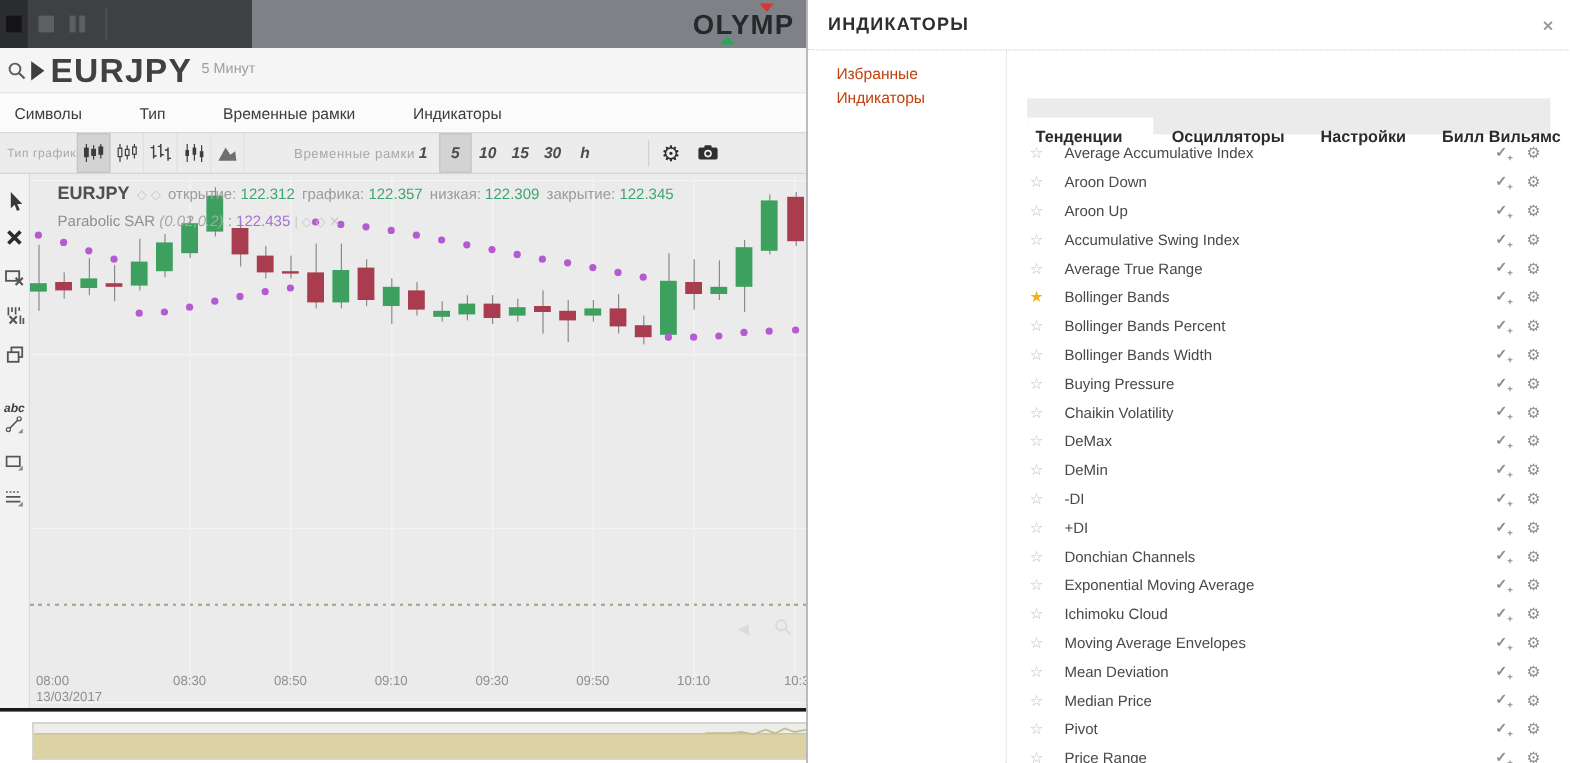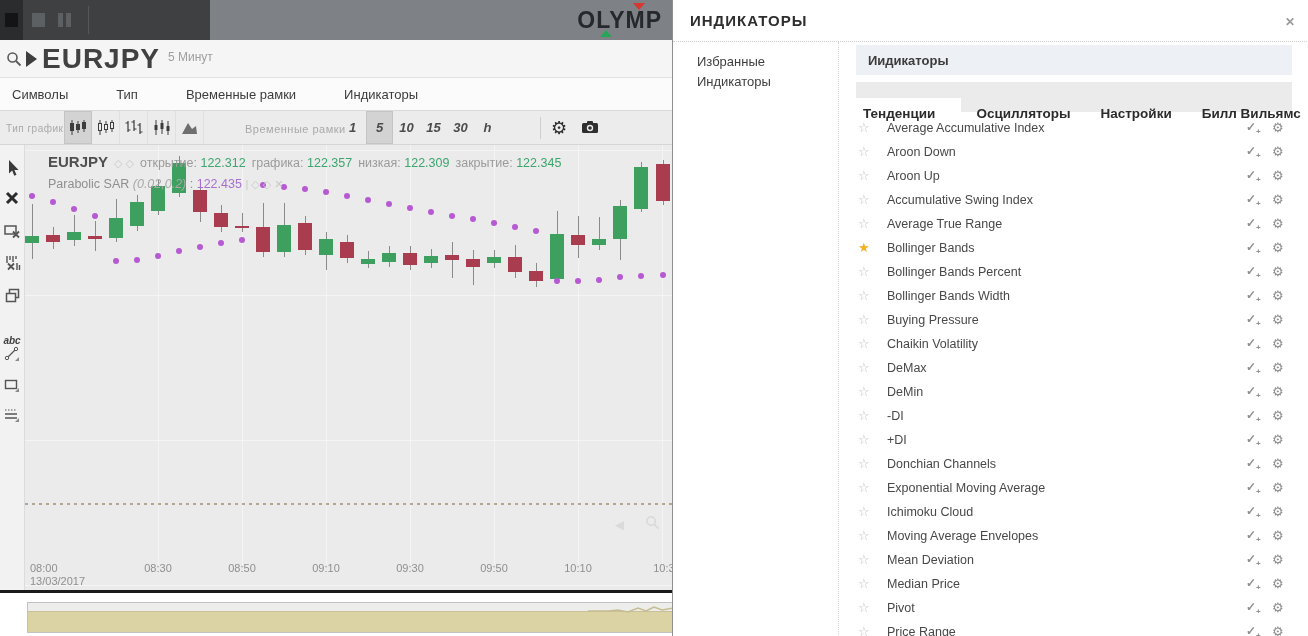--- a/index.html
+++ b/index.html
@@ -99,21 +99,21 @@
   #nav-wave { position:absolute; left:0; top:0; }
 
   
   #panel { left:672px; top:0; width:636px; height:636px; background:#fff;
     border-left:1px solid #8f8f8f; }
   #panel-title { left:17px; top:12px; font-size:15px; font-weight:bold; color:#2e2e2e;
     letter-spacing:1px; }
   #panel-close { left:612px; top:15px; font-size:12px; font-weight:bold; color:#9a9a9a; cursor:pointer; }
   #panel-hr { left:0; top:41px; width:636px; height:0; border-top:1px dotted #d0d0d0; }
   #panel-vr { left:165px; top:42px; width:0; height:594px; border-left:1px dotted #d8d8d8; }
-  .pnav-item { position:absolute; left:24px; font-size:13px; color:#404040; cursor:pointer; }
+  .pnav-item { position:absolute; left:24px; font-size:13px; color:#c2410c; cursor:pointer; }
   #search-box { left:183px; top:45px; width:436px; height:30px; background:#edf0f4;
     border:none; outline:none; padding:0 12px; font-size:13px; font-weight:bold; color:#3c3c3c;
     font-family:"Liberation Sans", sans-serif; }
   #tabs { left:183px; top:82px; width:436px; height:30px; background:#ebebeb; display:flex;
     position:absolute; }
   .tab { height:30px; display:flex; align-items:center; padding:0 15px; font-size:13.5px;
     font-weight:bold; color:#2b2b2b; cursor:pointer; white-space:nowrap;margin-top:16px; }
   .tab.active { background:#fff; padding-right:26px; padding-left:7px; }
   #ind-list { left:183px; top:116px; width:436px; height:520px; position:absolute; overflow:hidden; }
   .ind-row { position:absolute; left:0; width:436px; height:24px; }
@@ -432,21 +432,20 @@
 
   <div id="panel" class="abs">
     <span id="panel-title" class="abs">ИНДИКАТОРЫ</span>
     <span id="panel-close" class="abs">✕</span>
     <div id="panel-hr" class="abs"></div>
     <div id="panel-vr" class="abs"></div>
     <div id="panel-nav">
         <div class="pnav-item abs" style="top: 54px;">Избранные</div>
         <div class="pnav-item abs" style="top: 74px;">Индикаторы</div>
       </div>
-    <input id="search-box" class="abs" type="text" value="Иидикаторы" style="">
     <div id="tabs">
         <div class="tab active">Тенденции</div>
         <div class="tab">Осцилляторы</div>
         <div class="tab">Настройки</div>
         <div class="tab">Билл Вильямс</div>
       </div>
     <div id="ind-list">
         <div class="ind-row" style="top: 0px;">
           <div class="ind-star">☆</div>
           <div class="ind-name">Average Accumulative Index</div>

